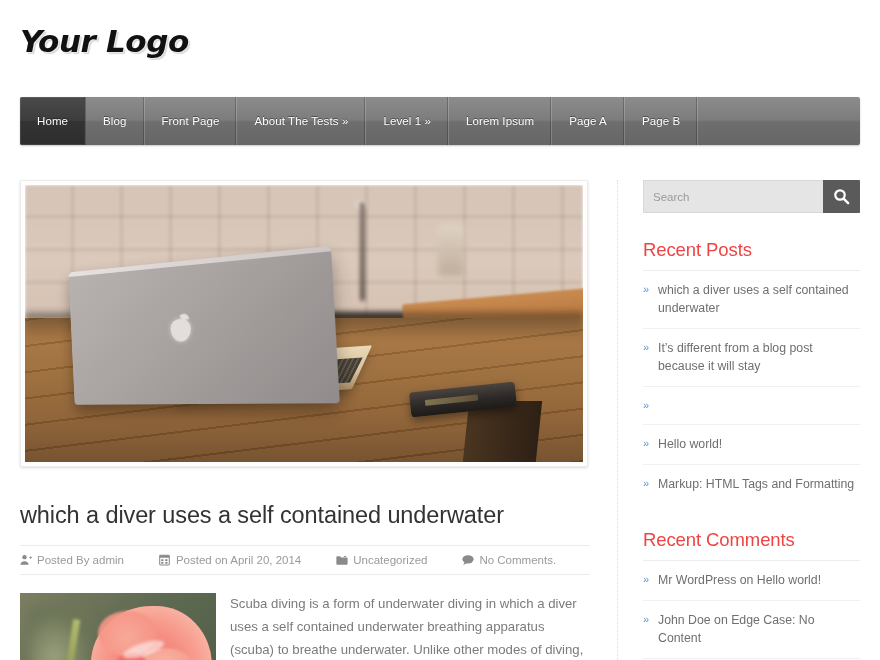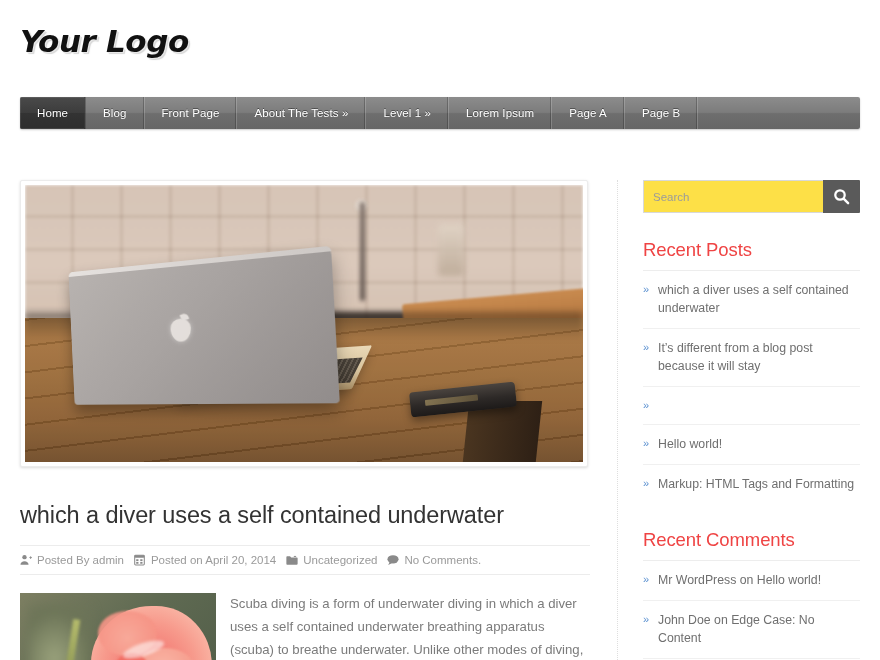--- a/index.html
+++ b/index.html
@@ -27,21 +27,21 @@
     display: inline-block;
     line-height: 1;
   }
 
   
   .navbar {
     position: absolute;
     left: 20px;
     top: 97px;
     width: 840px;
-    height: 32px;
+    height: 48px;
     background: linear-gradient(to bottom, #8c8c8c 0%, #7c7c7c 48%, #6e6e6e 52%, #666666 100%);
     border-radius: 2px;
     display: flex;
     align-items: stretch;
     box-shadow: 0 1px 2px rgba(0,0,0,.22);
     overflow: hidden;
   }
   .nav-item {
     display: flex;
     align-items: center;
@@ -219,21 +219,21 @@
     font-weight: normal;
     color: #333333;
     margin-top: 34px;
     letter-spacing: -0.1px;
     line-height: 1.2;
     cursor: pointer;
   }
   .post-meta {
     display: flex;
     align-items: center;
-    gap: 10px;
+    gap: 35px;
     border-top: 1px solid #ececec;
     border-bottom: 1px solid #ececec;
     margin-top: 16px;
     padding: 8px 0 8px 0;
     font-size: 11.5px;
     color: #9a9a9a;
   }
   .meta-item { display: flex; align-items: center; gap: 5px; white-space: nowrap; cursor: pointer; }
   .meta-icon { display: inline-flex; width: 12px; height: 12px; align-items: center; justify-content: center; flex: 0 0 12px; }
   .meta-icon svg { fill: #8a8a8a; display: block; }
@@ -293,21 +293,21 @@
   
   .search-row { display: flex; width: 217px; height: 33px; }
   .search-input {
     flex: 1;
     border: 1px solid #d8d8d8;
     border-right: none;
     padding: 0 9px;
     font-size: 11.5px;
     color: #555;
     font-family: "Liberation Sans", sans-serif;
-    background: #fde047;
+    background: #e5e5e5;
     outline: none;
     border-radius: 1px 0 0 1px;
   }
   .search-input::placeholder { color: #9b9b9b; }
   .search-btn {
     flex: 0 0 37px;
     background: #5a5a5a;
     border: none;
     display: flex; align-items: center; justify-content: center;
     cursor: pointer;

